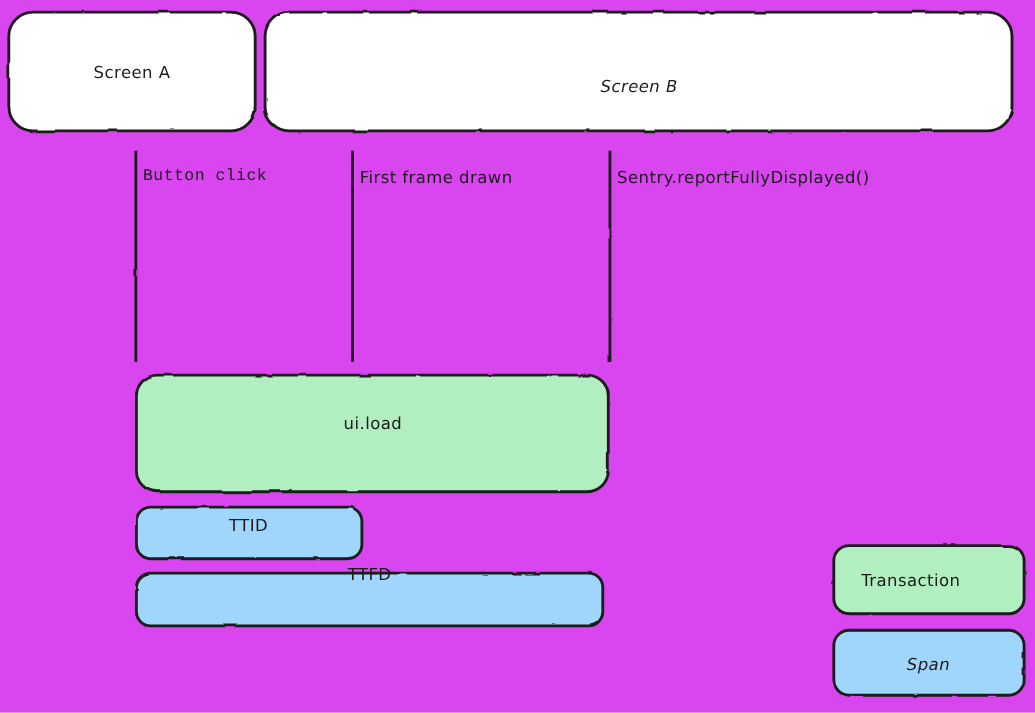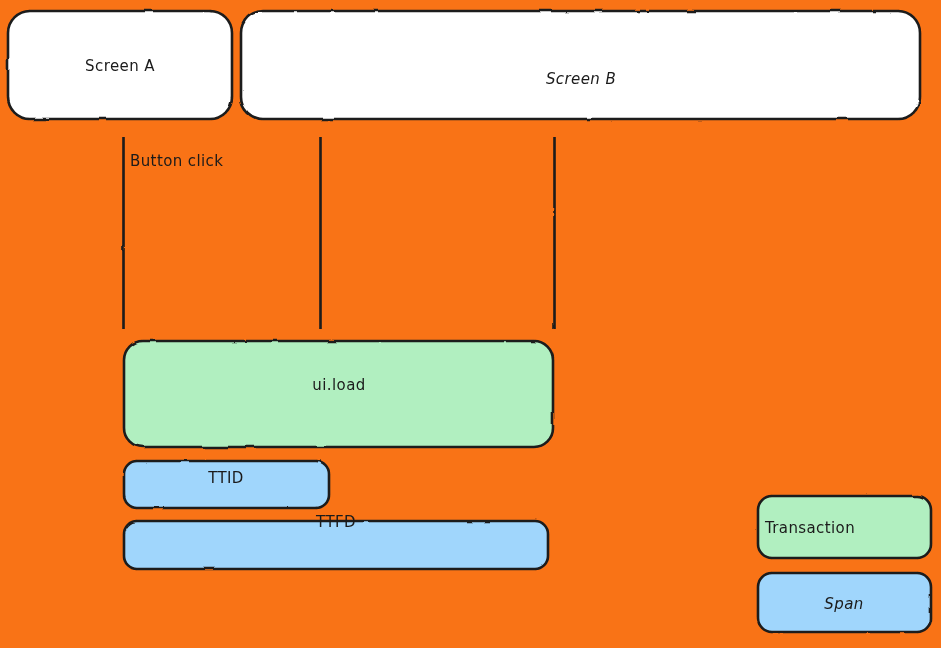--- a/index.html
+++ b/index.html
@@ -8,21 +8,21 @@
     padding: 0;
     background: #ffffff;
   }
   body {
     font-family: "DejaVu Sans", sans-serif;
   }
   #canvas {
     position: relative;
     width: 941px;
     height: 648px;
-    background: #f97316;
+    background: #d946ef;
     overflow: hidden;
   }
   svg.layer {
     position: absolute;
     left: 0;
     top: 0;
     width: 941px;
     height: 648px;
     overflow: visible;
   }
@@ -102,27 +102,29 @@
 
     <g filter="url(#rough)">
       <rect x="758" y="573" width="173" height="59" rx="14" ry="14" fill="#a0d6fc" stroke="#1b1b1b" stroke-width="2.6" stroke-linejoin="round"></rect>
     </g>
   </svg>
 
   <div class="sketch-text screen-label centered" style="left:120px; top:66px;">Screen A</div>
 
   <div class="sketch-text screen-label centered" style="left:581px; top:79px;font-style:italic;">Screen B</div>
 
-  <div class="sketch-text event-label" style="left:130px; top:152px;">Button click</div>
+  <div class="sketch-text event-label" style="left:130px; top:152px;font-family:Liberation Mono, monospace;">Button click</div>
 
+  <div class="sketch-text event-label" style="left:327px; top:152px;">First frame drawn</div>
 
+  <div class="sketch-text event-label" style="left:561px; top:152px;">Sentry.reportFullyDisplayed()</div>
 
   <div class="sketch-text bar-label centered" style="left:339px; top:385px;">ui.load</div>
 
   <div class="sketch-text bar-label centered" style="left:226px; top:478px;">TTID</div>
 
   <div class="sketch-text bar-label centered" style="left:336px; top:522px;">TTFD</div>
 
-  <div class="sketch-text legend-label centered" style="left:810px; top:528px;">Transaction</div>
+  <div class="sketch-text legend-label centered" style="left:828px; top:528px;">Transaction</div>
 
   <div class="sketch-text legend-label centered" style="left:844px; top:604px;font-style:italic;">Span</div>
 
 </div>
 
 </body></html>

